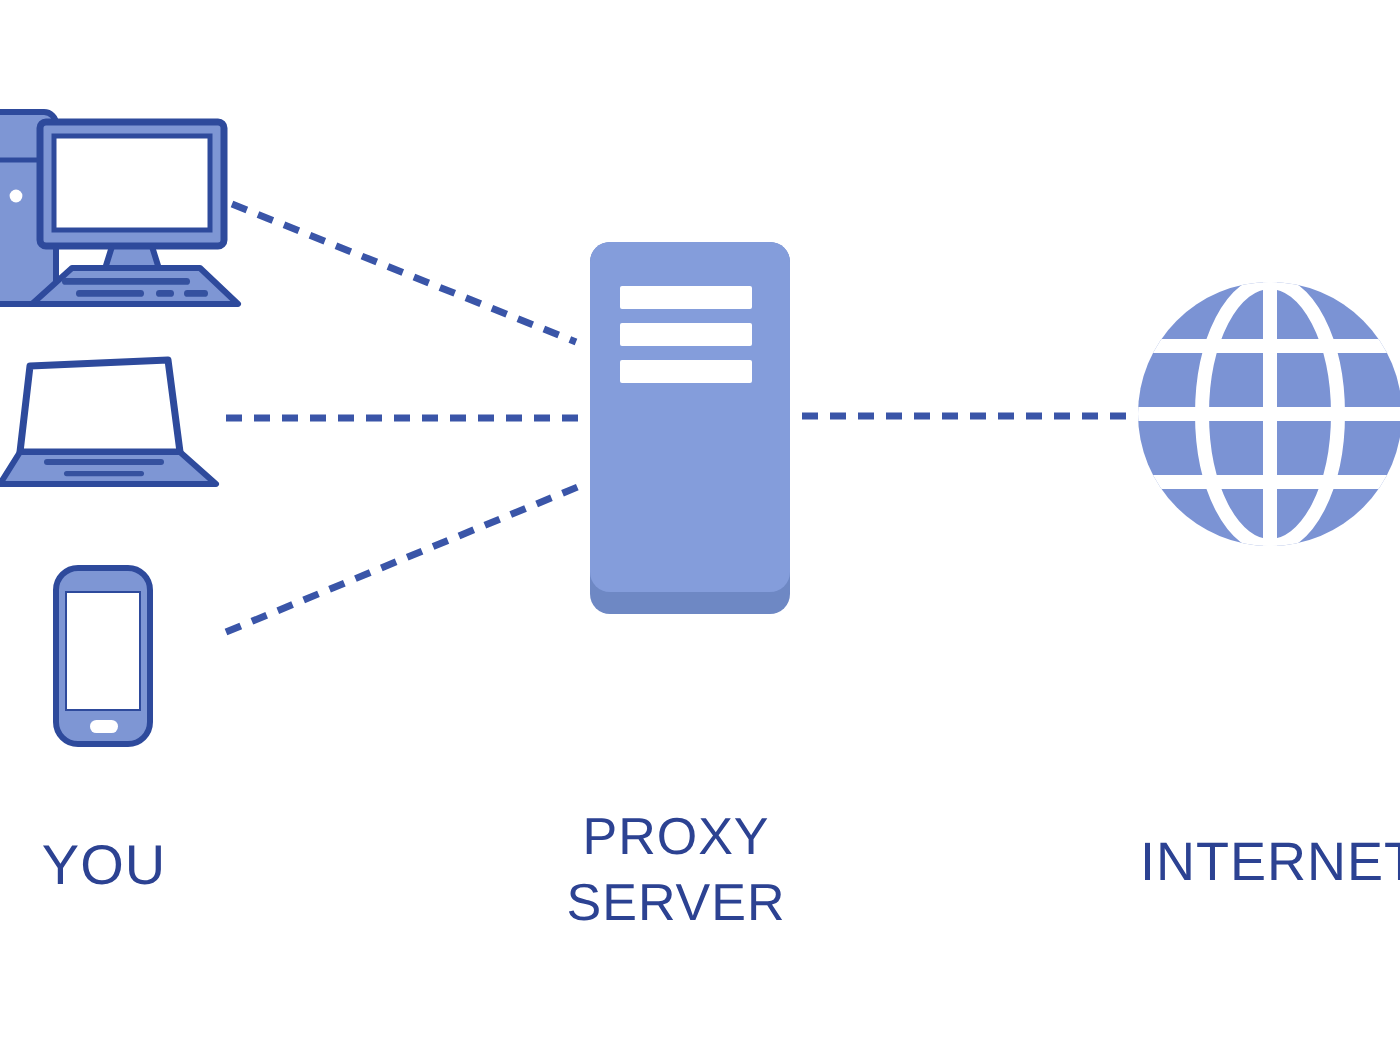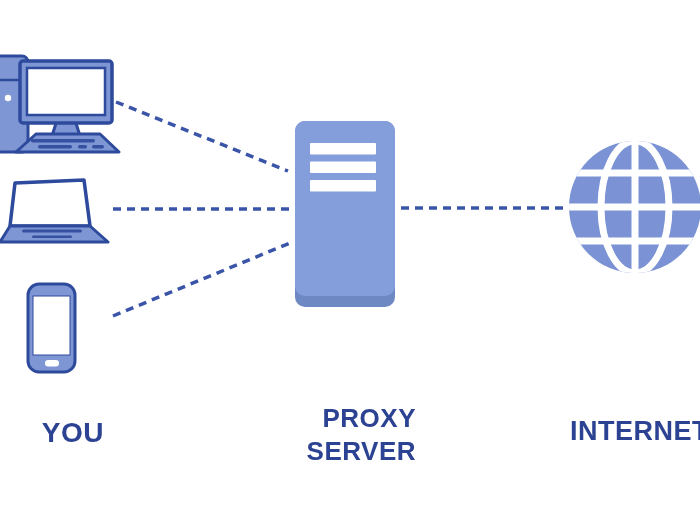--- a/index.html
+++ b/index.html
@@ -18,27 +18,26 @@
     position:relative;
     width:700px;height:525px;
     background:#ffffff;
     overflow:hidden;
     font-family:"Liberation Sans", sans-serif;
   }
   .canvas svg{position:absolute;left:0;top:0;}
   .diagram-label{
     position:absolute;
     color:var(--text-color);
-    text-align:right;
+    text-align:center;
     font-family:"Liberation Sans", sans-serif;
     letter-spacing:0.5px;
-    font-weight:bold;
   }
   .label-you{left:0px;top:417px;width:104px;font-size:28px;}
-  .label-proxy{left:284px;top:402px;width:132px;font-size:26px;line-height:33px;}
+  .label-proxy{left:272px;top:402px;width:132px;font-size:26px;line-height:33px;}
   .label-internet{left:570px;top:416px;width:132px;font-size:27px;}
 </style>
 </head>
 <body>
 
 <div class="canvas">
 
   <svg width="700" height="525" viewBox="0 0 700 525">
 
     <g stroke="var(--dash-color)" stroke-width="3.5" stroke-dasharray="8 6" fill="none">

